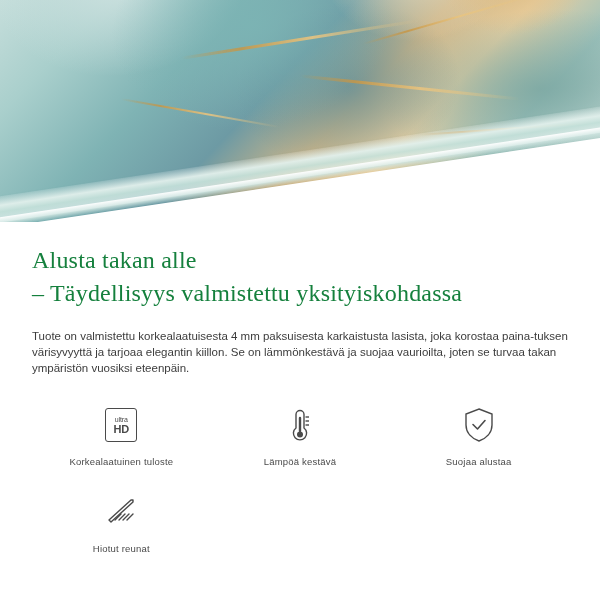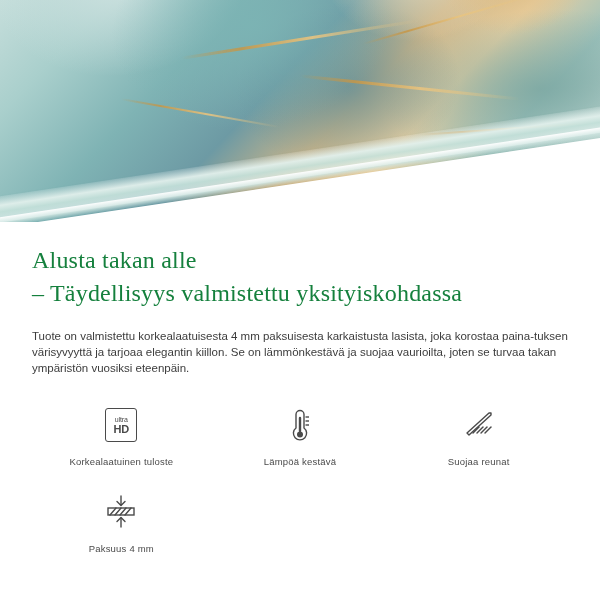--- a/index.html
+++ b/index.html
@@ -247,47 +247,40 @@
             <line x1="16" y1="14" x2="16" y2="27" stroke-width="2.4" stroke-linecap="round"></line>
             <circle cx="16" cy="30.5" r="3" fill="#4a4a4a" stroke="none"></circle>
             <line x1="21.5" y1="13" x2="25" y2="13"></line>
             <line x1="21.5" y1="17" x2="25" y2="17"></line>
             <line x1="21.5" y1="21" x2="25" y2="21"></line>
           </svg>
         </div>
         <div class="feature-label">Lämpöä kestävä</div>
       </div>
 
+      <div class="feature">
+        <div class="feature-icon">
+          <svg width="34" height="40" viewBox="0 0 34 40" fill="none" stroke="#4a4a4a" stroke-width="1.4">
+            <path d="M17 4 L30 9 v11 c0 8 -6 13.5 -13 16 c-7 -2.5 -13 -8 -13 -16 V9 z"></path>
+            <polyline points="11,19.5 15.5,24 23,15.5" stroke-width="1.6" stroke-linecap="round" stroke-linejoin="round"></polyline>
+          </svg>
+        </div>
+        <div class="feature-label">Suojaa alustaa</div>
+      </div>
 
 
       <div class="feature">
         <div class="feature-icon">
           <svg width="36" height="34" viewBox="0 0 36 34" fill="none" stroke="#4a4a4a" stroke-width="1.4" stroke-linecap="round">
             <path d="M6 25 L28 5 L30 5 L30 7 L8 27 z" stroke-linejoin="round"></path>
             <line x1="12" y1="25" x2="18" y2="19"></line>
             <line x1="16" y1="25" x2="22" y2="19"></line>
             <line x1="20" y1="25" x2="26" y2="19"></line>
             <line x1="24" y1="25" x2="30" y2="19"></line>
           </svg>
         </div>
-        <div class="feature-label">Suojaa reunat</div>
-      </div>
-
-      <div class="feature">
-        <div class="feature-icon">
-          <svg width="36" height="40" viewBox="0 0 36 40" fill="none" stroke="#4a4a4a" stroke-width="1.4" stroke-linecap="round">
-            <line x1="18" y1="4" x2="18" y2="13"></line>
-            <polyline points="14,9.5 18,13.5 22,9.5" stroke-linejoin="round"></polyline>
-            <rect x="5" y="16" width="26" height="7"></rect>
-            <line x1="7" y1="23" x2="13" y2="16"></line>
-            <line x1="12" y1="23" x2="18" y2="16"></line>
-            <line x1="17" y1="23" x2="23" y2="16"></line>
-            <line x1="22" y1="23" x2="28" y2="16"></line>
-            <line x1="18" y1="26" x2="18" y2="35"></line>
-            <polyline points="14,29.5 18,25.5 22,29.5" stroke-linejoin="round"></polyline>
-          </svg>
-        </div>
-        <div class="feature-label">Paksuus 4 mm</div>
-      </div>
+        <div class="feature-label">Hiotut reunat</div>
+      </div>
+
 
     </div>
   </div>
 </div>
 
 </body></html>

